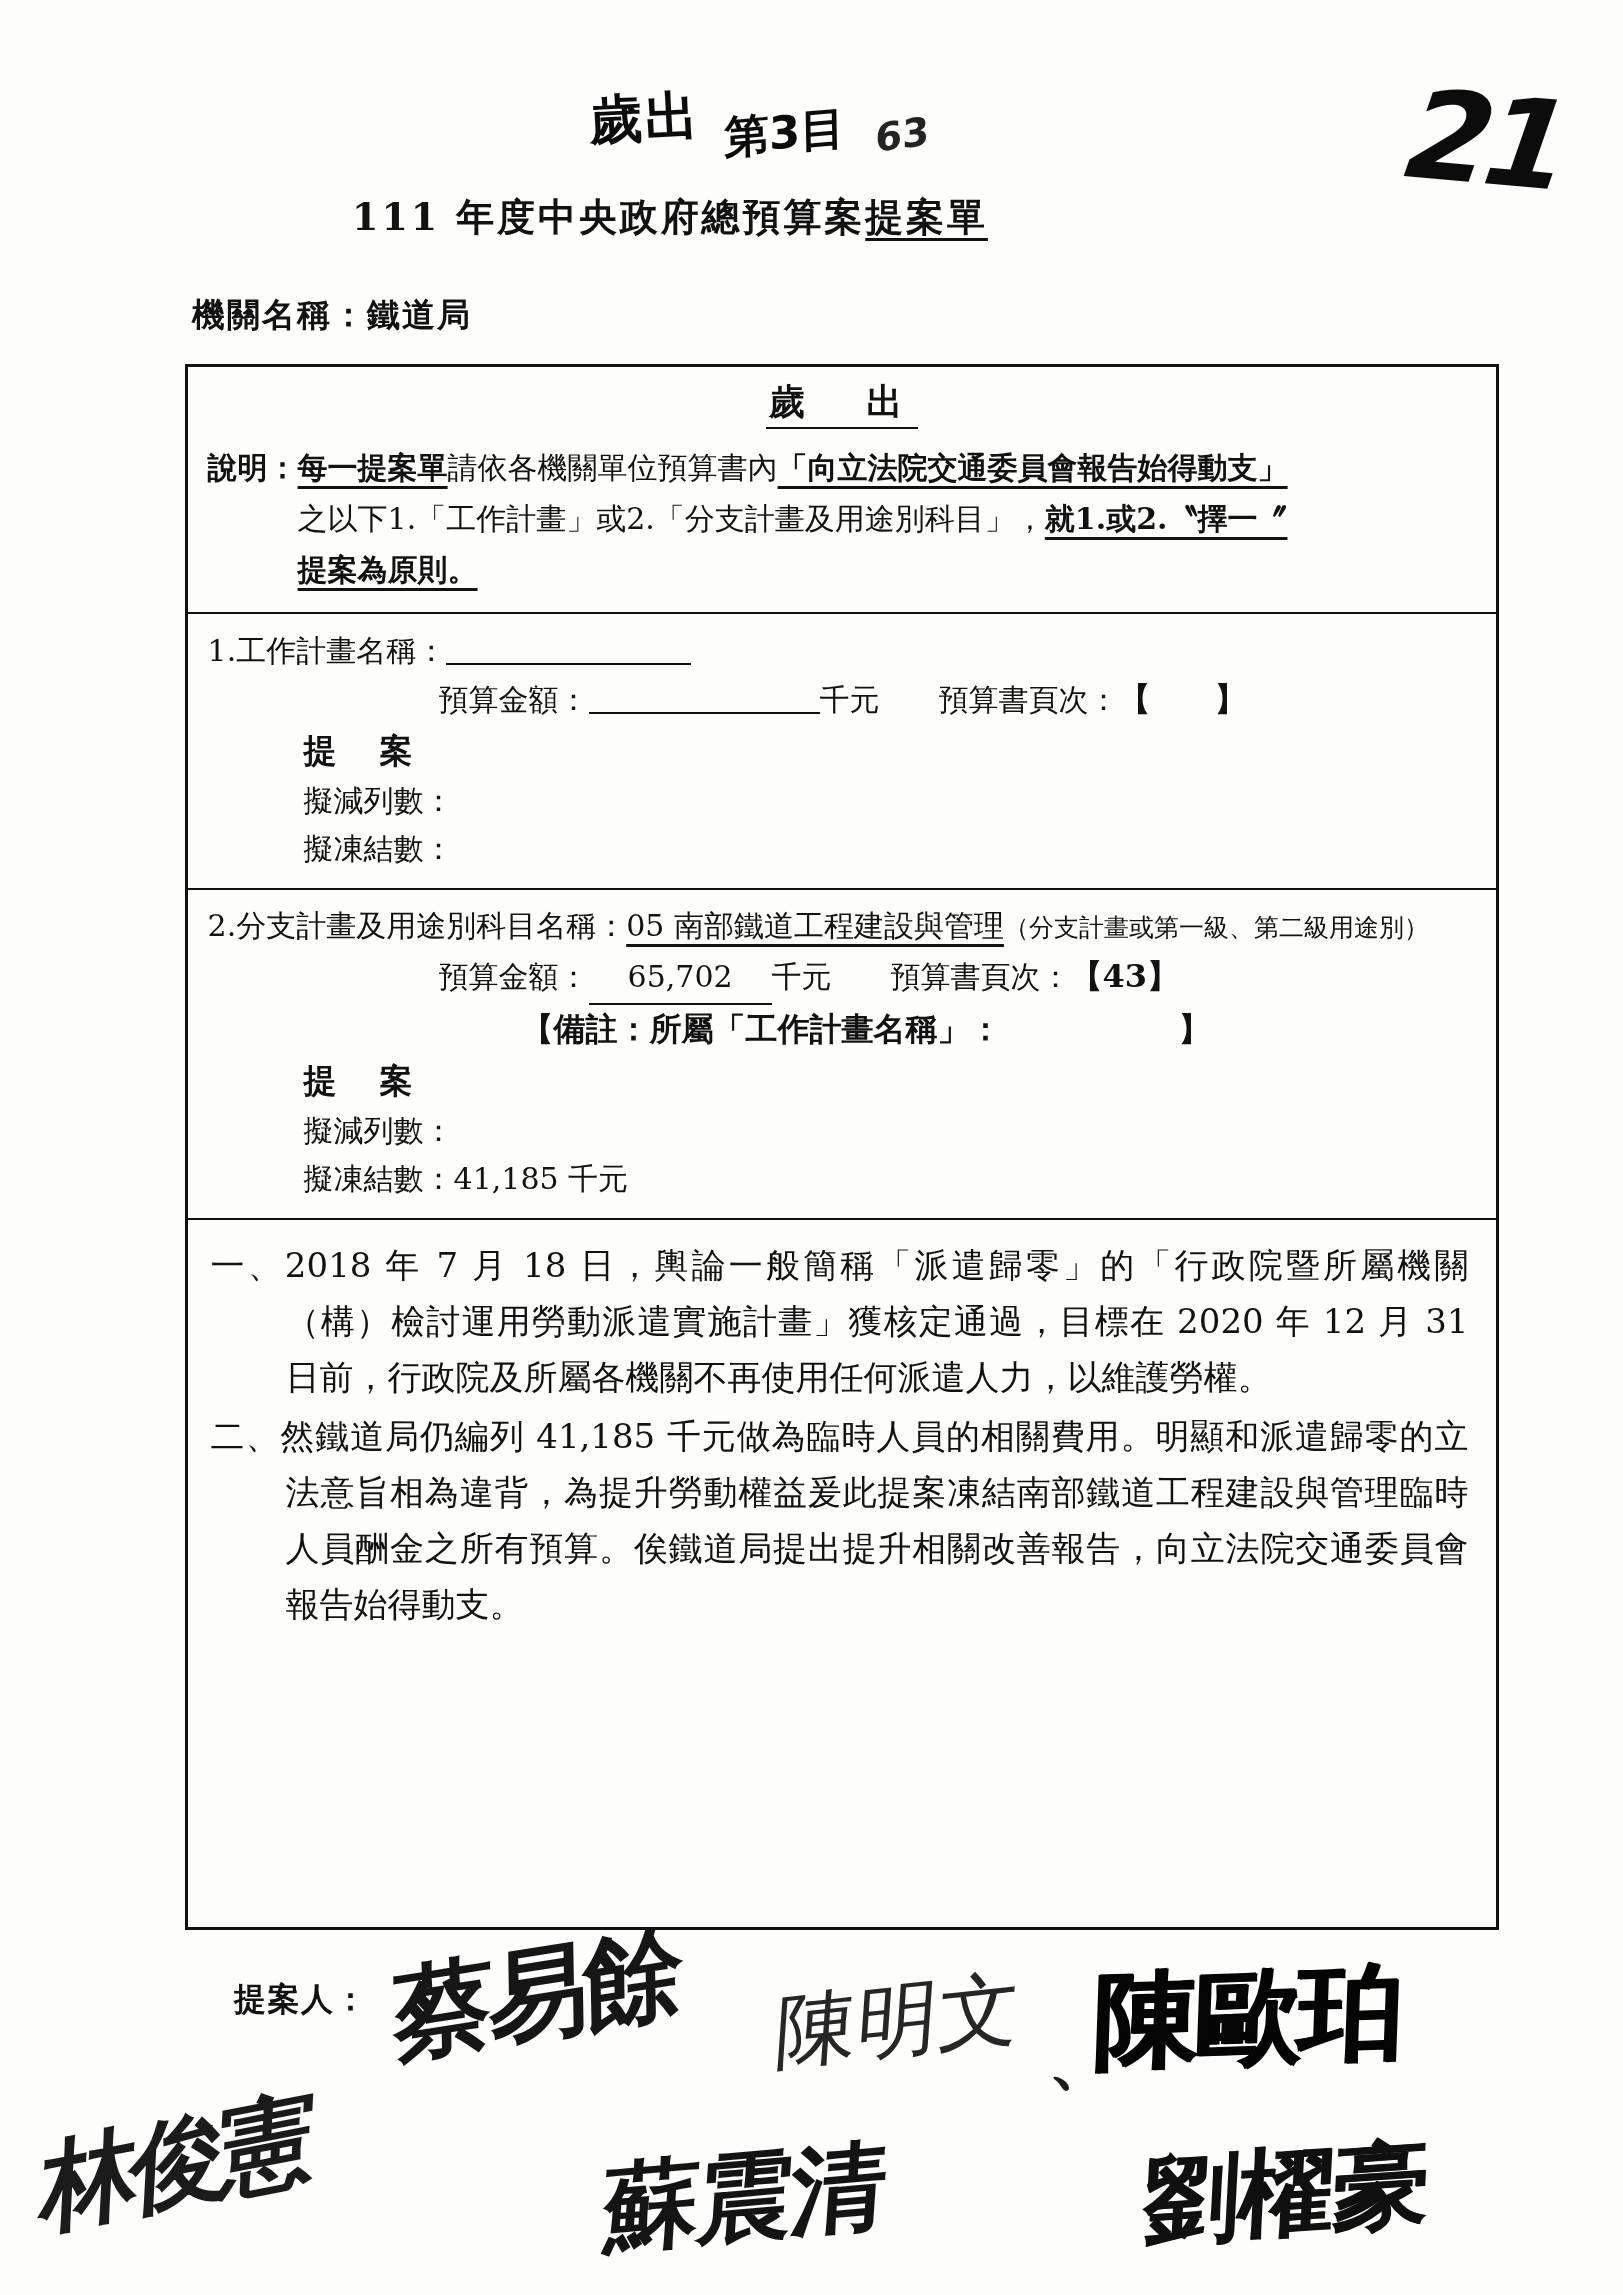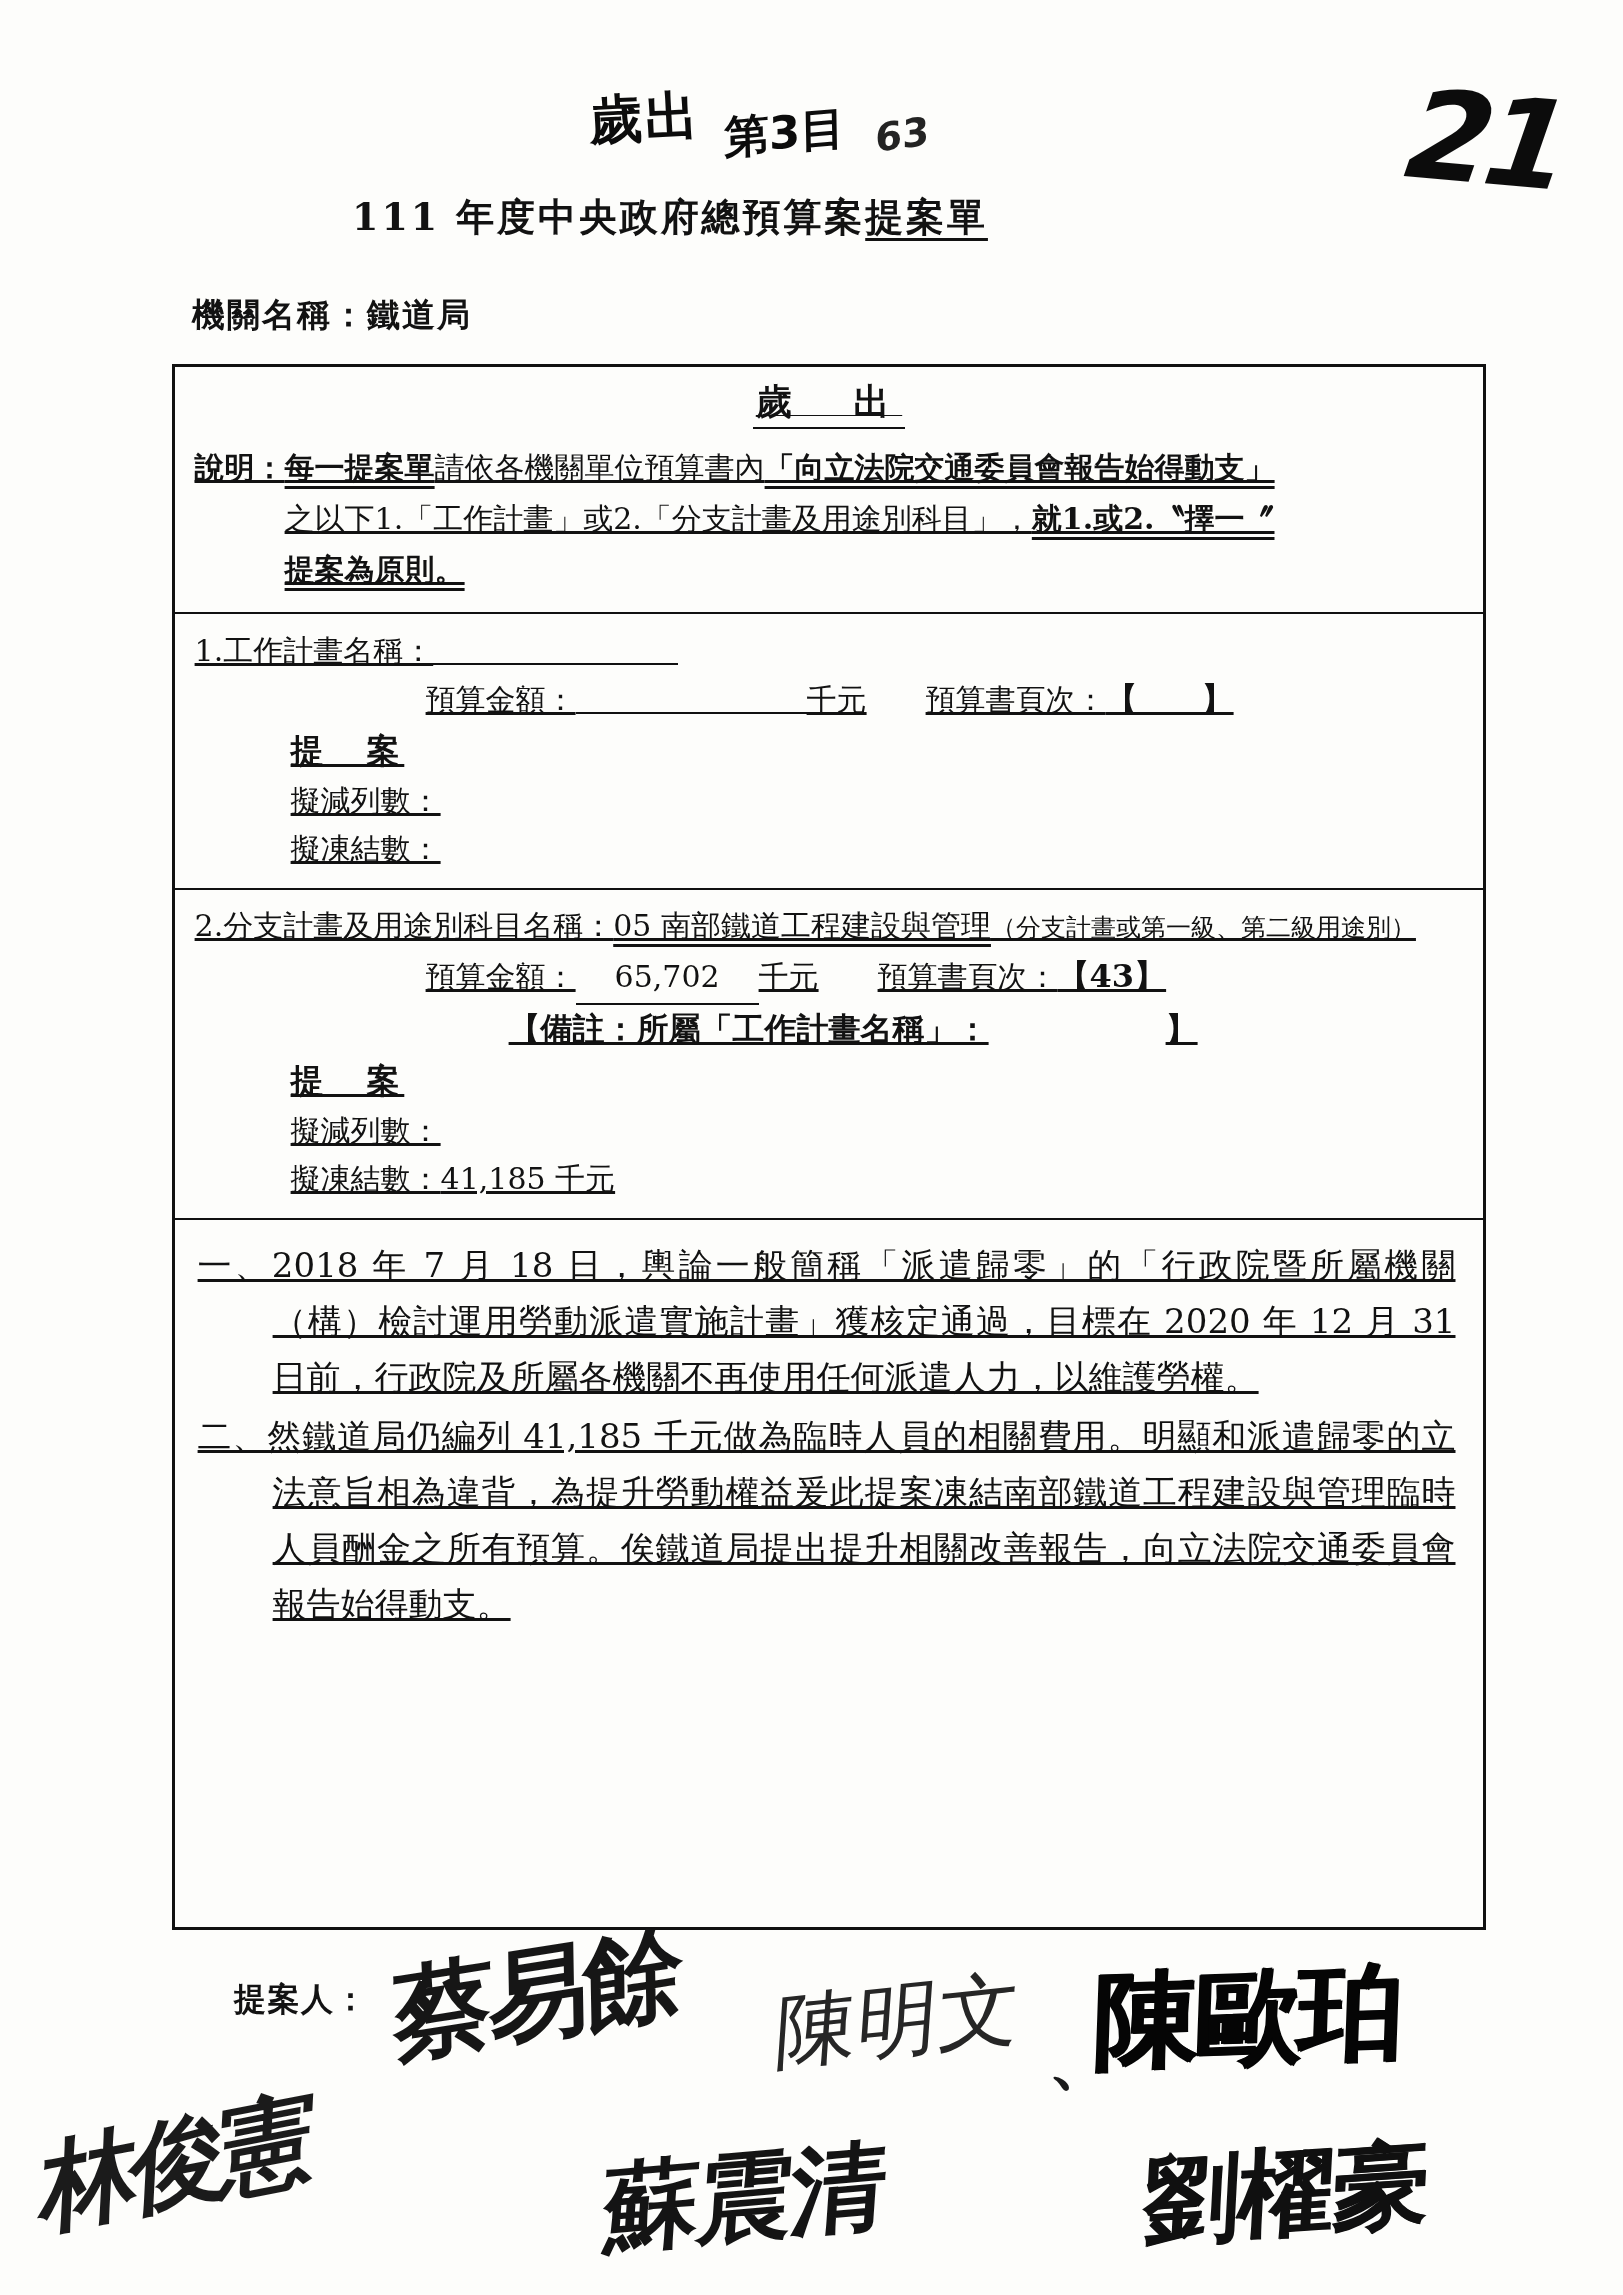--- a/index.html
+++ b/index.html
@@ -22,22 +22,22 @@
   }
 
   
   .doc-title { position:absolute; left:0; top:192px; width:1340px; text-align:center;
                font-size:38px; font-weight:bold; letter-spacing:2.9px; }
   .u-title { text-decoration:underline; text-decoration-thickness:2.5px; text-underline-offset:7.8px; }
   .agency { position:absolute; left:192px; top:285px; font-size:33px; font-weight:bold; letter-spacing:2px;margin-top:8px; }
 
   
   .form-box {
-    position:absolute; left:172px; top:364px; width:1314px; height:1566px;
-    border:3.4px solid #111; display:flex; flex-direction:column; background:transparent;text-decoration:underline;
+    position:absolute; left:185px; top:364px; width:1314px; height:1566px;
+    border:3.4px solid #111; display:flex; flex-direction:column; background:transparent;
   }
   .form-heading { text-align:center; padding:10.8px 0 2.9px 0; }
   .form-heading span {
     font-size:36px; font-weight:bold; letter-spacing:12.8px;
     border-bottom:2.5px solid #111; padding:0 2.9px 4.9px 2.9px;
   }
   .instructions { display:flex; padding:12.8px 17.7px 16.7px 19.6px; font-size:30px; line-height:51px; }
   .ins-label { white-space:nowrap; font-weight:bold; }
   .ins-body  { flex:1; }
   .bu { font-weight:bold; text-decoration:underline; text-decoration-thickness:2.5px; text-underline-offset:7.8px; }

